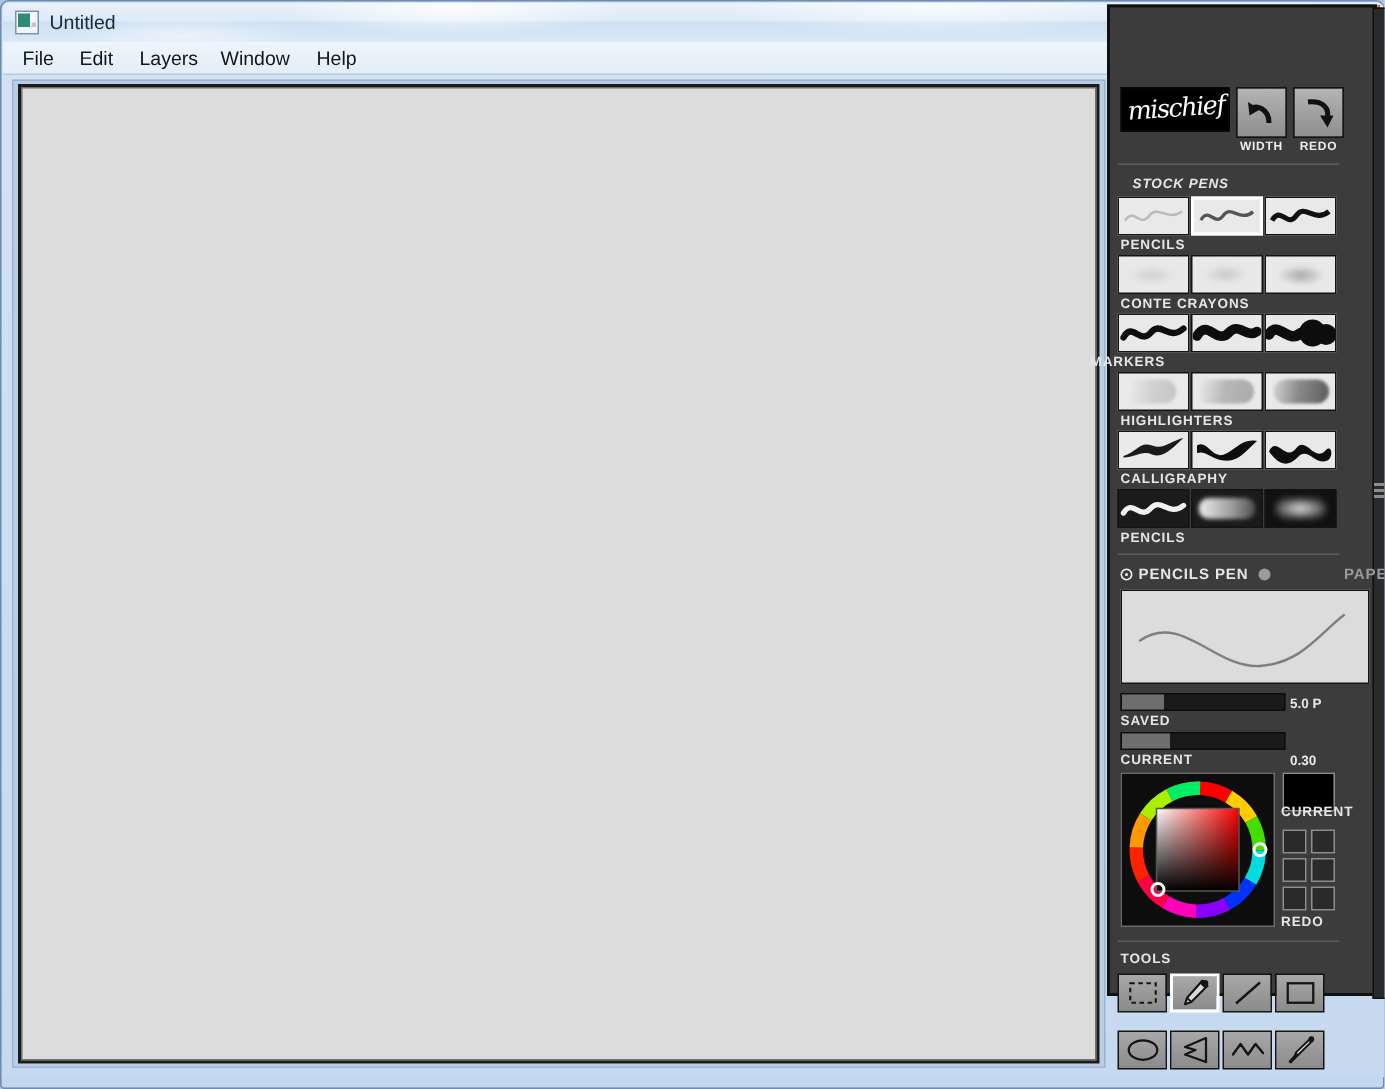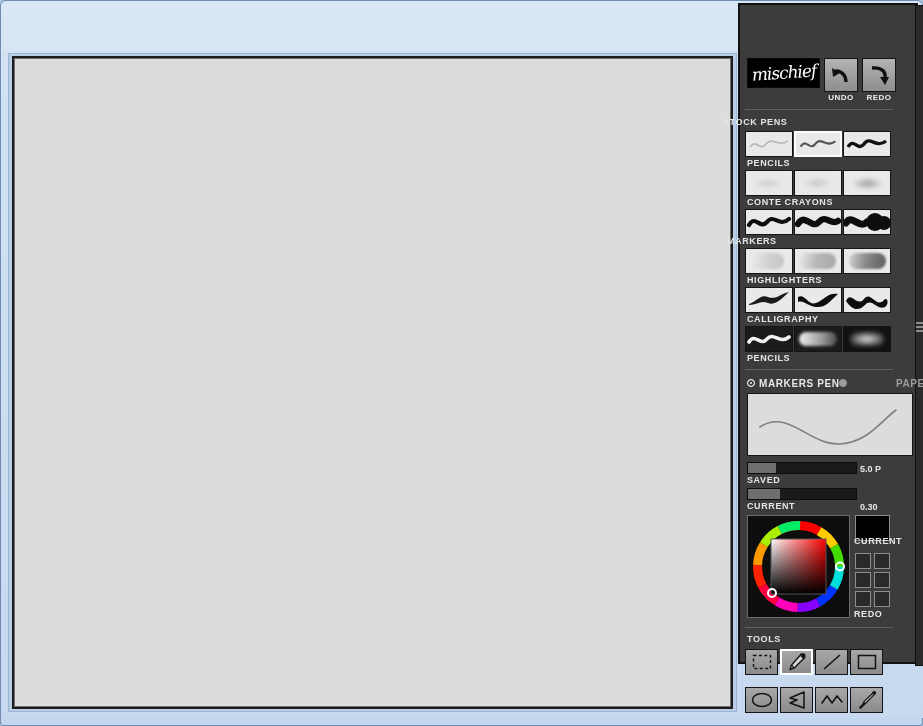--- a/index.html
+++ b/index.html
@@ -200,21 +200,47 @@
   }
   .tool.sel{border:2px solid #ffffff;}
   .tool svg{position:absolute;left:50%;top:50%;transform:translate(-50%,-50%);}
 </style>
 </head>
 <body>
 
 <div id="app">
   <div class="win-frame">
 
-
+    <div class="titlebar">
+      <div class="title-cloud"></div>
+      <div class="app-icon">
+        <i class="sq1"></i>
+          <i class="sq2"></i>
+      </div>
+      <div class="title-text">Untitled</div>
+      <div class="winbtns">
+        <div class="wbtn min">
+            <span class="gl"></span>
+          </div>
+        <div class="wbtn max">
+            <span class="gl"></span>
+          </div>
+        <div class="wbtn close">
+            <span class="gl">✕</span>
+          </div>
+      </div>
+    </div>
+
+    <div class="menubar">
+      <div class="menu-item" style="left:6px">File</div>
+      <div class="menu-item" style="left:44px">Edit</div>
+      <div class="menu-item" style="left:84px">Layers</div>
+      <div class="menu-item" style="left:138px">Window</div>
+      <div class="menu-item" style="left:202px">Help</div>
+    </div>
 
     <div class="client">
       <div class="canvas-outer">
         <div class="canvas-inner"></div>
       </div>
     </div>
 
     <div class="panel">
       <div class="panel-scroll">
         <div class="panel-grip">
@@ -233,26 +259,26 @@
         <path d="M16 18 C16 8, 7 6, 5 8" stroke="#111" stroke-width="3.4" fill="none" stroke-linecap="butt"></path>
         <polygon points="2,4 10,9 3,13" fill="#111"></polygon>
       </svg>
     </div>
     <div class="urbtn redo" style="left:861px;top:57px;">
       <svg width="22" height="22" viewBox="0 0 22 22">
         <path d="M4 4 C14 3, 18 8, 17 14" stroke="#111" stroke-width="3.4" fill="none"></path>
         <polygon points="12,13 21,13 17,21" fill="#111"></polygon>
       </svg>
     </div>
-    <div class="urlabel u" style="left:823px;top:92px;">UNDO</div>
+    <div class="urlabel u" style="left:823px;top:92px;">WIDTH</div>
     <div class="urlabel r" style="left:861px;top:92px;">REDO</div>
 
     <div class="divider" style="left:744px;top:108px;width:148px;"></div>
 
-    <div class="sec-label" style="left:722px;top:116px;">STOCK PENS</div>
+    <div class="sec-label" style="left:754px;top:116px;font-style:italic;">STOCK PENS</div>
 
     <div class="sw" style="left:744px;top:130px;">
       <svg width="46" height="24" viewBox="0 0 46 24">
           <path d="M4 15 C10 6,14 20,20 12 C26 4,32 16,42 9" stroke="#b9b9b9" stroke-width="1.6" fill="none"></path>
         </svg>
     </div>
     <div class="sw sel" style="left:793px;top:130px;">
       <svg width="44" height="22" viewBox="0 0 46 24">
           <path d="M4 15 C10 5,14 20,20 12 C26 3,32 17,42 9" stroke="#555" stroke-width="2.4" fill="none"></path>
         </svg>
@@ -331,21 +357,21 @@
       <div class="blob" style="left:4px;top:5px;width:38px;height:14px;border-radius:8px;background:linear-gradient(95deg,#f0f0f0,#9a9a9a 60%,#4a4a4a 100%);filter:blur(1.4px);"></div>
     </div>
     <div class="sw" style="left:842px;top:325px;background:#111;">
       <div class="blob" style="left:6px;top:5px;width:34px;height:14px;border-radius:9px;background:radial-gradient(ellipse at center,#e2e2e2,#3a3a3a 75%);filter:blur(2.2px);"></div>
     </div>
     <div class="sec-label" style="left:746px;top:352px;">PENCILS</div>
 
     <div class="divider" style="left:744px;top:368px;width:148px;"></div>
 
     <div class="radio on" style="left:746px;top:378px;"></div>
-    <div class="sec-label" style="left:758px;top:377px;font-size:10px;">MARKERS PEN</div>
+    <div class="sec-label" style="left:758px;top:377px;font-size:10px;">PENCILS PEN</div>
     <div class="radio off" style="left:838px;top:378px;"></div>
     <div class="sec-label" style="left:895px;top:377px;font-size:10px;color:#9b9b9b;">PAPER</div>
 
     <div class="preview" style="left:746px;top:392px;">
       <svg width="164" height="61" viewBox="0 0 164 61">
         <path d="M12 33 C40 14, 62 52, 92 50 C120 48, 132 28, 148 16" stroke="#6e6e6e" stroke-width="1.6" fill="none" stroke-linecap="round" opacity="0.85"></path>
       </svg>
     </div>
 
     <div class="slider" style="left:746px;top:461px;width:110px;">

